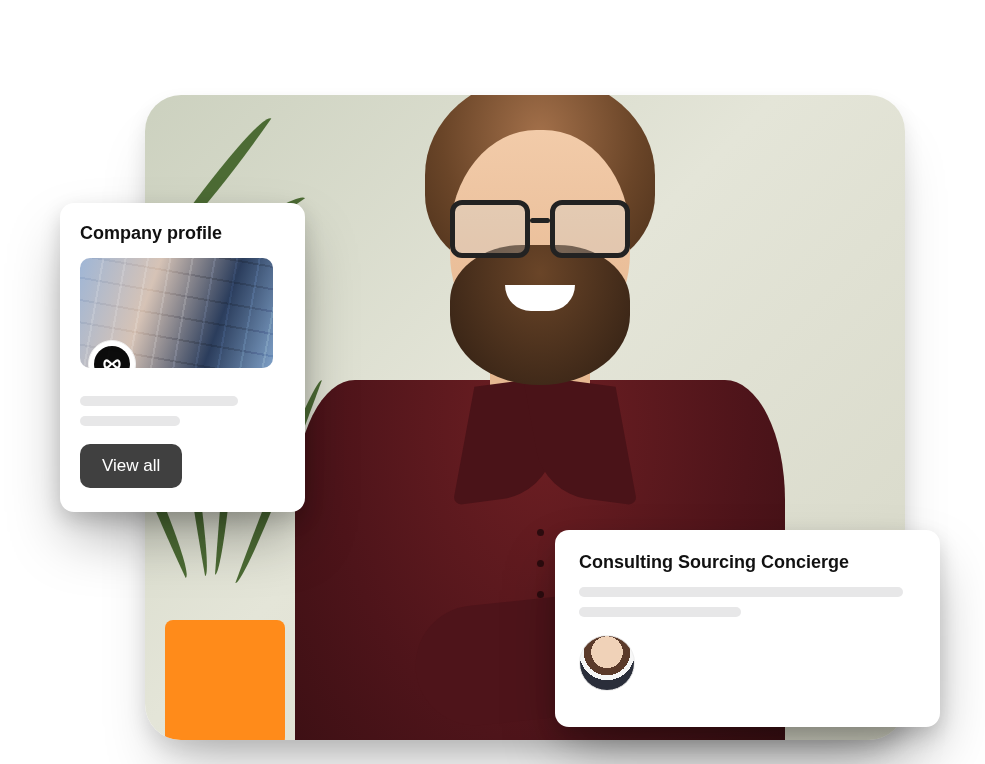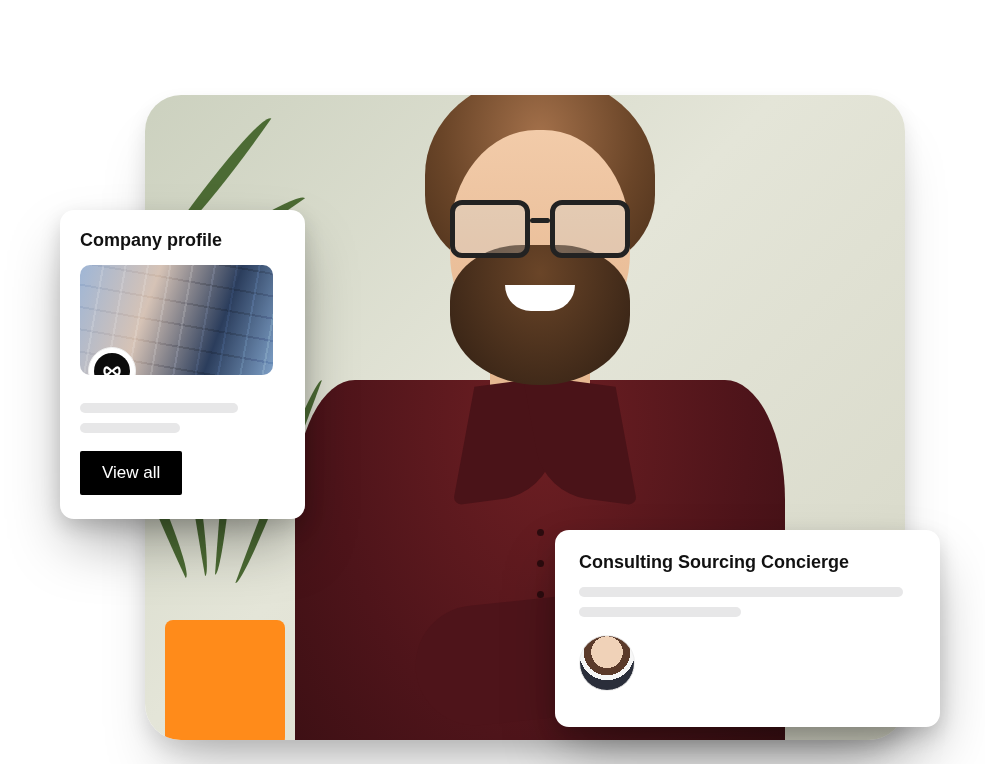--- a/index.html
+++ b/index.html
@@ -92,21 +92,21 @@
     position:absolute; left:410px; top:600px; width:50px; height:34px;
     background:#a1774a; border-radius:8px;
   }
 
   
   .card {
     position:absolute; background:#fff; border-radius:14px;
     box-shadow: 0 30px 60px -10px rgba(0,0,0,0.35), 0 8px 20px rgba(0,0,0,0.15);
   }
   .card-company {
-    left:60px; top:210px; width:245px; padding:20px 32px 24px 20px;
+    left:60px; top:203px; width:245px; padding:20px 32px 24px 20px;
   }
   .card-title { font-weight:600; font-size:18px; color:#111; margin-bottom:14px; }
   .thumb {
     position:relative; width:100%; height:110px; border-radius:10px; overflow:hidden;
     background: linear-gradient(110deg,#9fb6d6 0%, #d6c3b6 35%, #2b3d5c 70%, #7ea0c7 100%);
     margin-bottom:28px;
   }
   .thumb::after{
     content:""; position:absolute; inset:0;
     background:
@@ -120,22 +120,22 @@
     display:flex; align-items:center; justify-content:center;
   }
   .logo-inner {
     width:36px; height:36px; border-radius:50%; background:#0c0c0c;
     display:flex; align-items:center; justify-content:center;
   }
   .skeleton { background:#e7e7e8; border-radius:6px; }
   .sk1 { height:10px; width:82%; margin-bottom:10px;}
   .sk2 { height:10px; width:52%; margin-bottom:18px;}
   .view-btn {
-    display:inline-block; background:#000000; color:#fff; font-size:17px; font-weight:500;
-    padding:12px 22px; border:none; border-radius:2px; cursor:pointer;
+    display:inline-block; background:#404040; color:#fff; font-size:17px; font-weight:500;
+    padding:12px 22px; border:none; border-radius:10px; cursor:pointer;
   }
 
   
   .card-concierge {
     left:555px; top:530px; width:385px; padding:22px 24px 36px 24px;
   }
   .sk3 { height:10px; width:96%; margin:14px 0 10px 0;}
   .sk4 { height:10px; width:48%; margin-bottom:18px;}
   .avatar {
     width:56px; height:56px; border-radius:50%; overflow:hidden;

